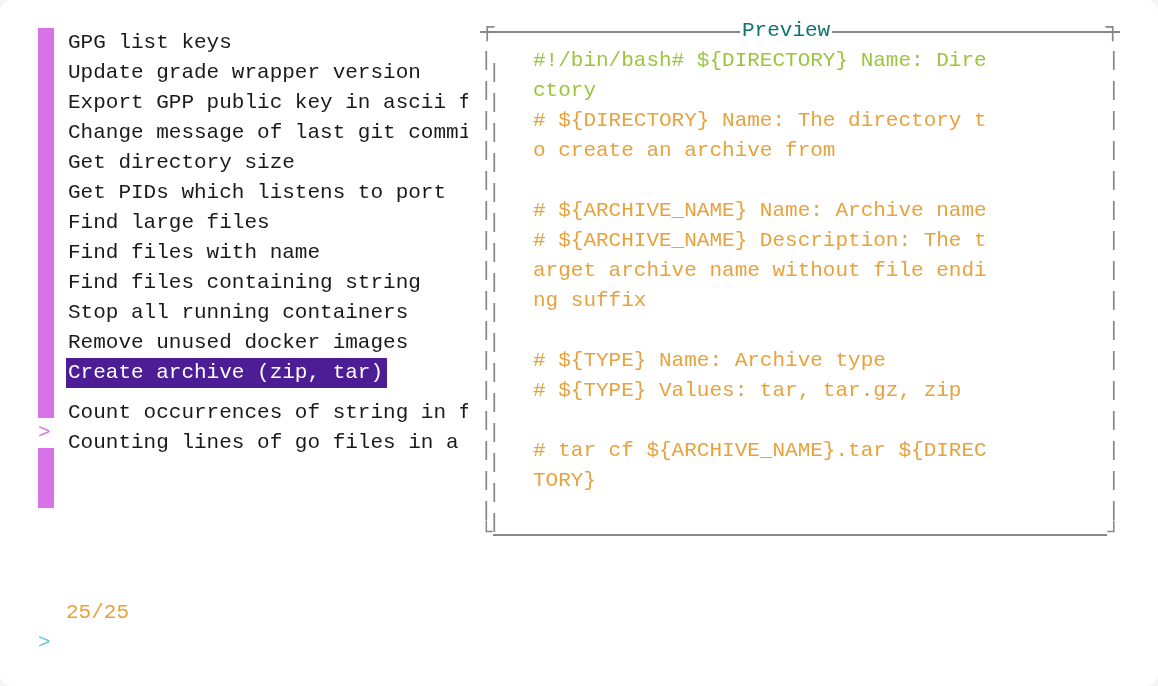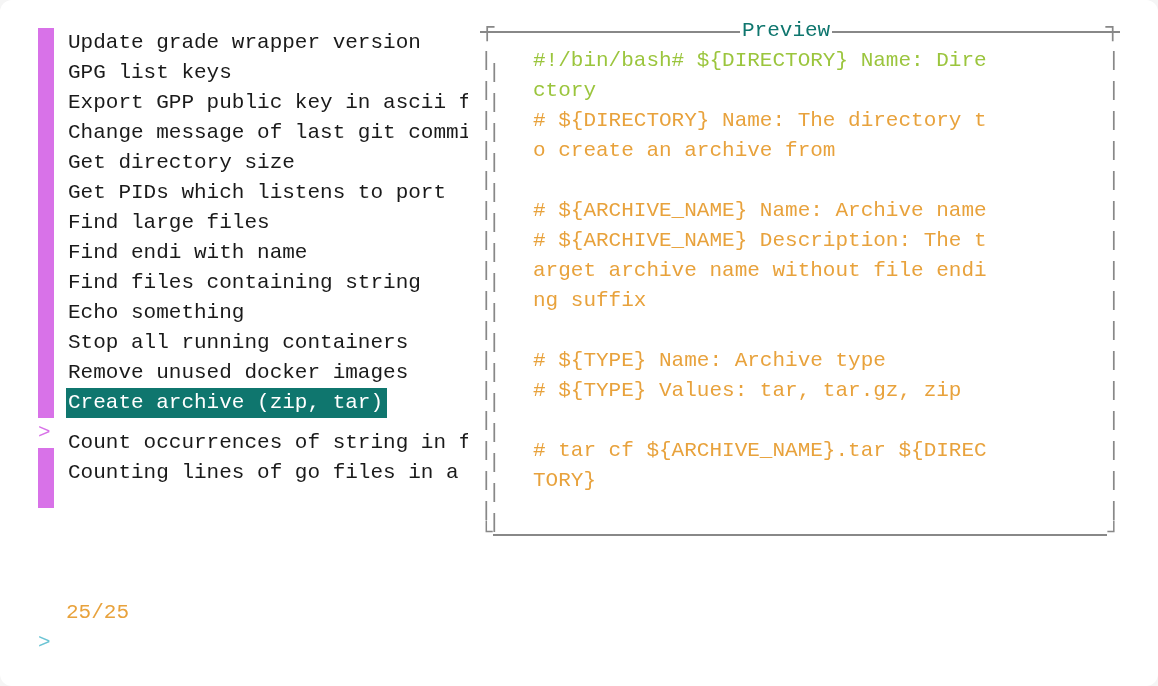--- a/index.html
+++ b/index.html
@@ -46,21 +46,21 @@
   flex: 1;
 }
 .list-item {
   white-space: nowrap;
   overflow: hidden;
   padding-left: 2px;
   color: #1a1a1a;
 }
 .list-item.selected {
   display: inline-block;
-  background: #0f766e;
+  background: #4c1d95;
   color: #ffffff;
   padding: 0 4px 0 2px;
 }
 .selected-marker {
   position: absolute;
   left: 0;
   top: 390px;
   width: 16px;
   color: #d872e8;
   background: #ffffff;
@@ -201,30 +201,29 @@
 |
 |
 |
 |
 </div>
 
     <div class="left-panel">
       <div class="magenta-bar"></div>
       <div class="selected-marker">&gt;</div>
       <div class="list" id="list">
+          <div class="list-item">GPG list keys</div>
           <div class="list-item">Update grade wrapper version</div>
-          <div class="list-item">GPG list keys</div>
           <div class="list-item">Export GPP public key in ascii f...</div>
           <div class="list-item">Change message of last git commit</div>
           <div class="list-item">Get directory size</div>
           <div class="list-item">Get PIDs which listens to port</div>
           <div class="list-item">Find large files</div>
-          <div class="list-item">Find endi with name</div>
+          <div class="list-item">Find files with name</div>
           <div class="list-item">Find files containing string</div>
-          <div class="list-item">Echo something</div>
           <div class="list-item">Stop all running containers</div>
           <div class="list-item">Remove unused docker images</div>
           <div><span class="list-item selected">Create archive (zip, tar)</span></div>
           <div class="list-item">Count occurrences of string in file</div>
           <div class="list-item">Counting lines of go files in a ...</div>
         </div>
       <div class="count">25/25</div>
       <div class="prompt-row">
         <span class="prompt-marker">&gt;</span>
       </div>

